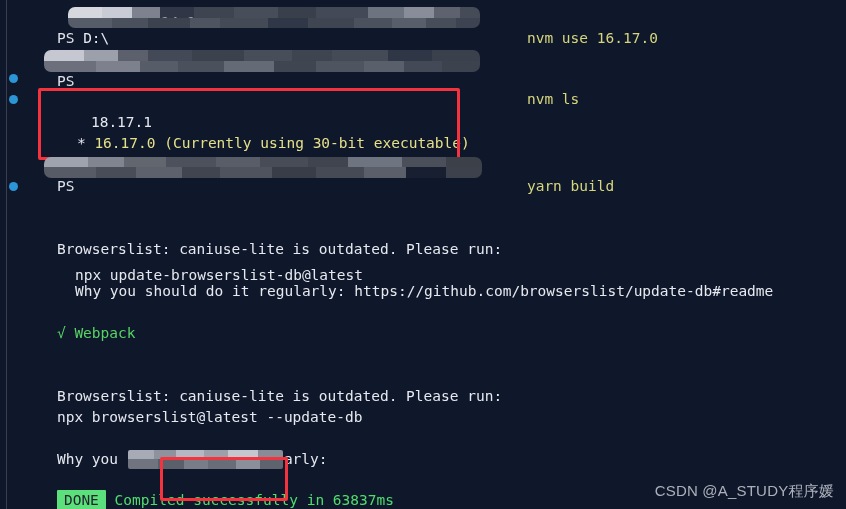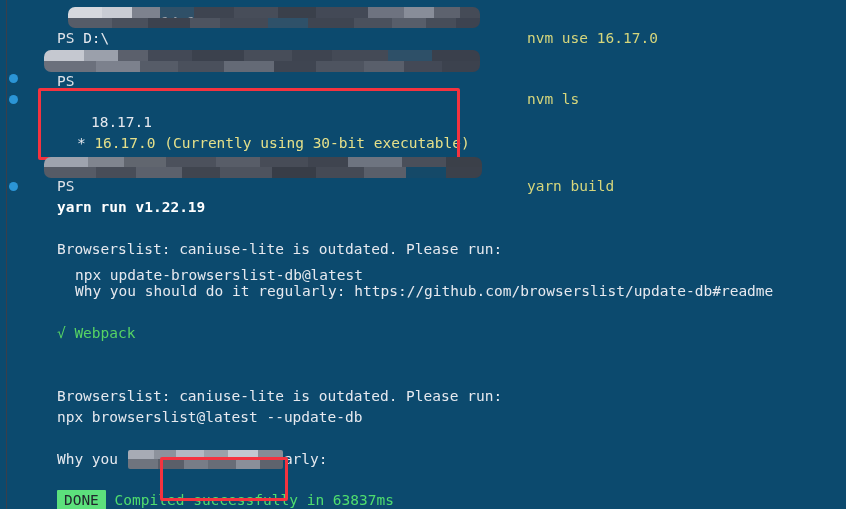--- a/index.html
+++ b/index.html
@@ -4,21 +4,21 @@
 <style>
   html, body {
     margin: 0;
     padding: 0;
     background: #282c34;
   }
   #screen {
     position: relative;
     width: 846px;
     height: 509px;
-    background: #0c4a6e;
+    background: #0f172a;
     overflow: hidden;
     font-family: "DejaVu Sans Mono", "Liberation Mono", monospace;
     font-size: 14.5px;
     line-height: 20px;
     color: #e3e6ec;
     -webkit-font-smoothing: antialiased;
   }
 
   
   .gutter-rule {
@@ -215,23 +215,20 @@
     <i style="left:228px;top:10px; width:44px; height:11px; background:#383d47;"></i>
     <i style="left:272px;top:10px; width:48px; height:11px; background:#454a55;"></i>
     <i style="left:320px;top:10px; width:42px; height:11px; background:#5a5f6a;"></i>
     <i style="left:362px;top:10px; width:40px; height:11px; background:#42475230;"></i>
     <i style="left:402px;top:10px; width:36px; height:11px; background:#3c414b;"></i>
   </div>
   <div class="line" style="top:156px; left:492px;">
     <span class="txt c-yellow">yarn build</span>
   </div>
 
-  <div class="line" style="top:177px; left:22px;">
-    <span class="txt c-bold">yarn run v1.22.19</span>
-  </div>
 
 
   <div class="line" style="top:219px; left:22px;">
     <span class="txt c-white">Browserslist: caniuse-lite is outdated. Please run:</span>
   </div>
   <div class="line" style="top:245px; left:40px;">
     <span class="txt c-white">npx update-browserslist-db@latest</span>
   </div>
   <div class="line" style="top:261px; left:40px;">
     <span class="txt c-white">Why you should do it regularly: https://github.com/browserslist/update-db#readme</span>
@@ -266,14 +263,15 @@
     <i style="left:108px;top:9px;  width:24px; height:10px; background:#8a8f99;"></i>
     <i style="left:132px;top:9px;  width:23px; height:10px; background:#5e636d;"></i>
   </div>
 
   <div class="line" style="top:470px; left:22px;">
     <span class="badge-done">DONE</span><span class="txt"> </span><span class="txt c-green2">Compiled </span><span class="txt c-green2">successfully</span><span class="txt c-green2"> in 63837ms</span>
   </div>
 
   <div class="redbox" style="left:160px; top:457px; width:128px; height:44px;"></div>
 
+  <div class="watermark">CSDN @A_STUDY程序媛</div>
 
 </div>
 
 </body></html>

